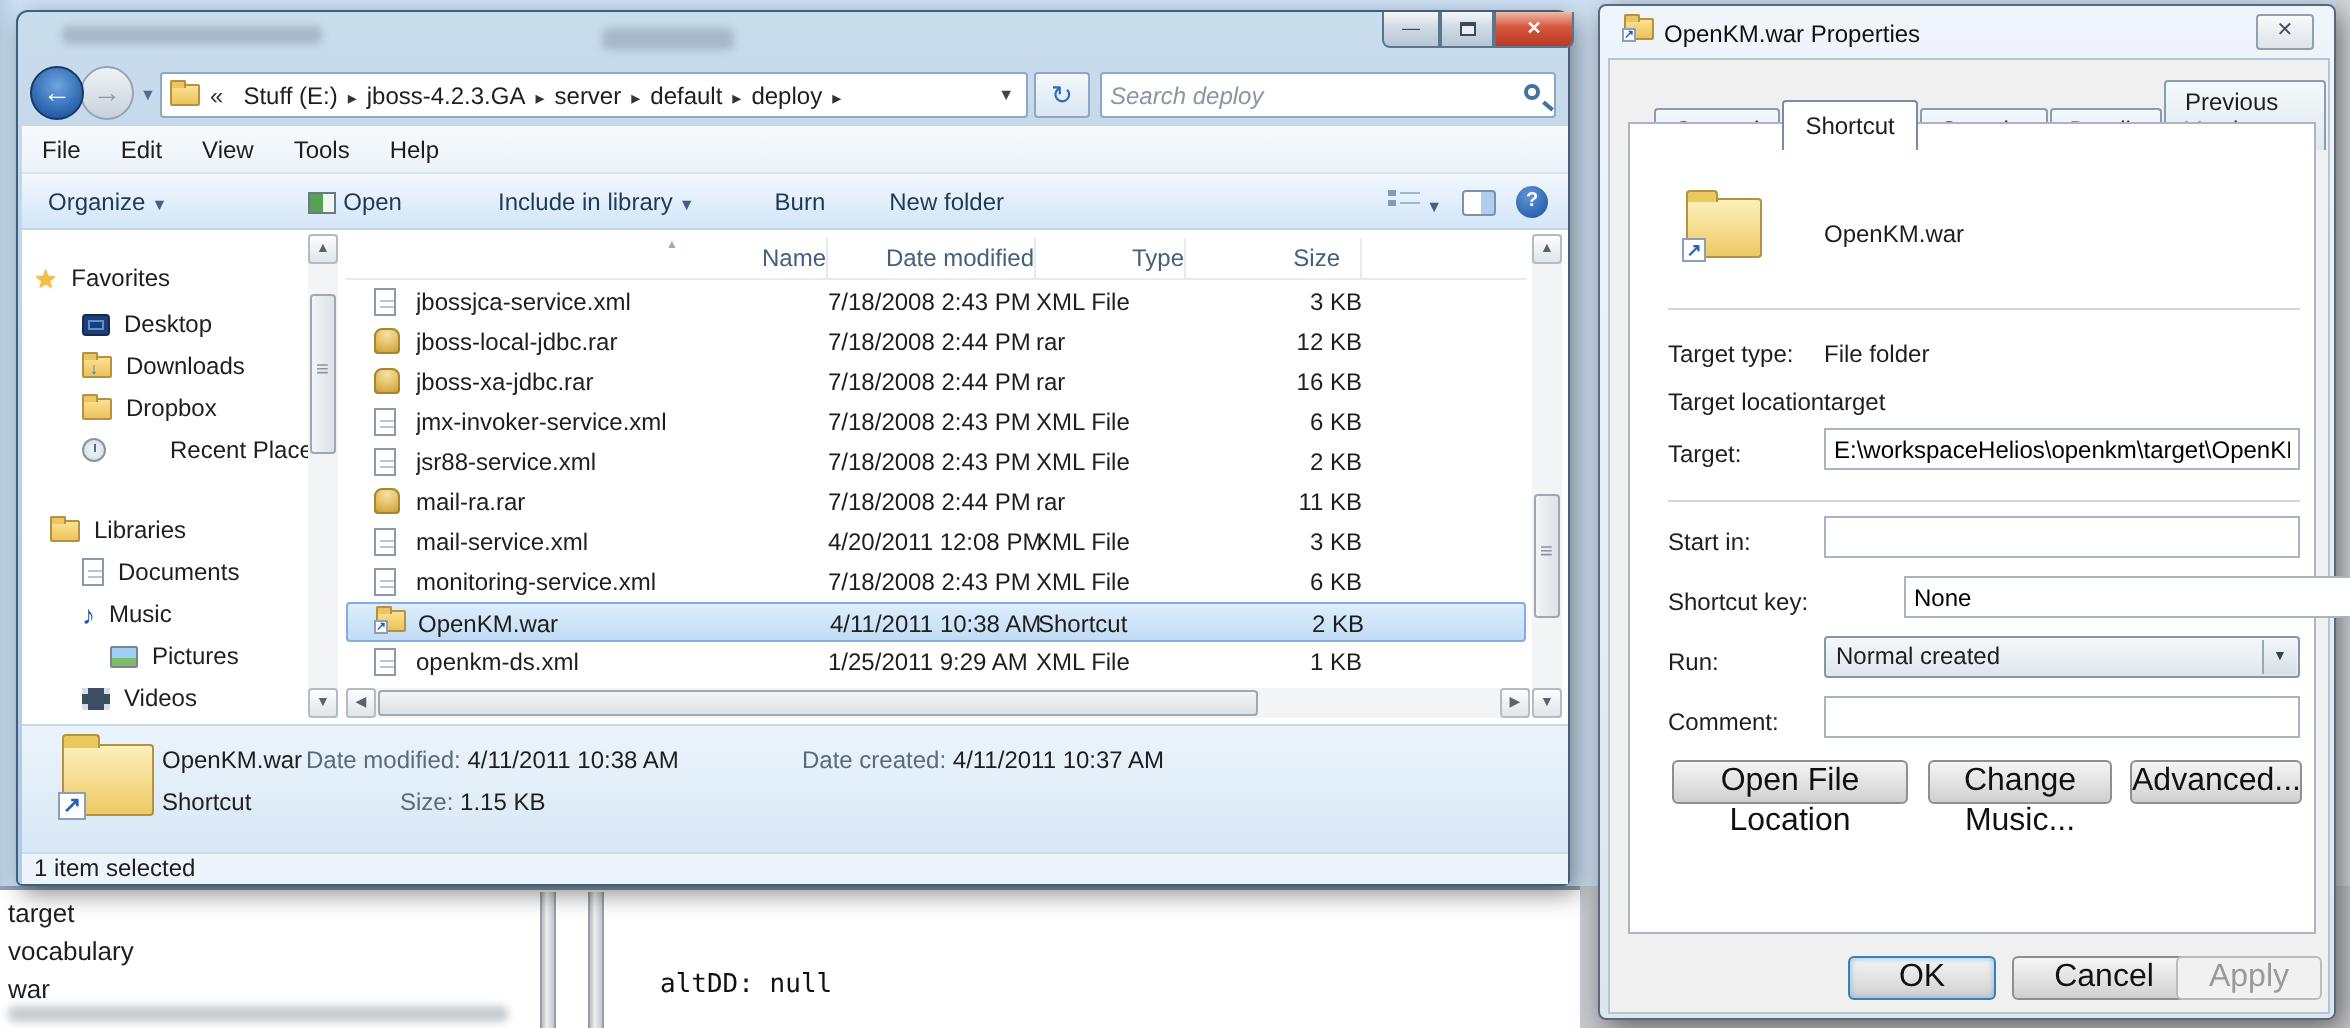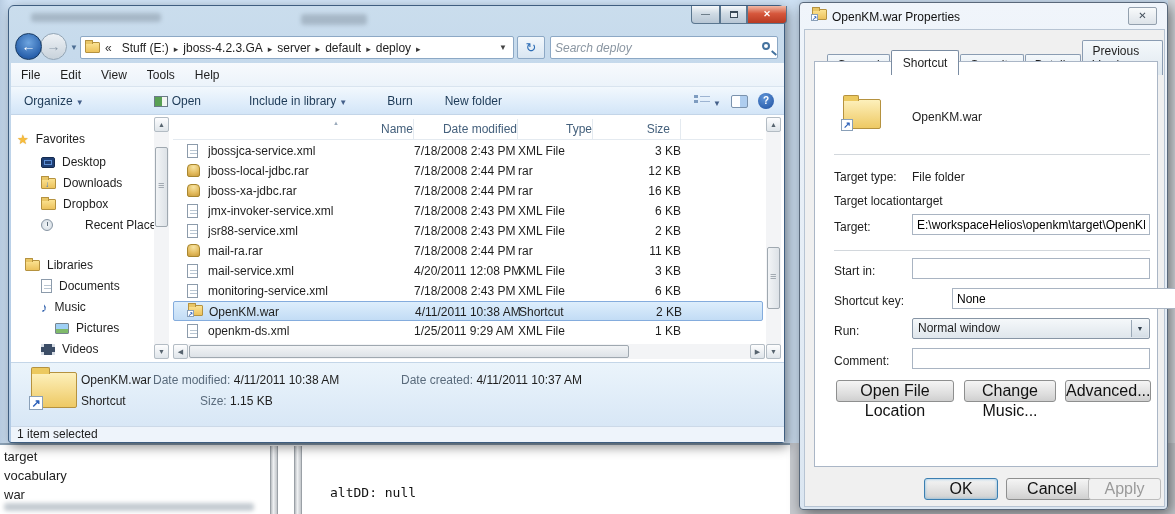--- a/index.html
+++ b/index.html
@@ -394,21 +394,21 @@
       <div class="hr" style="top:188px;"></div>
 
       <span class="fld-lab" style="top:202px;">Start in:</span>
       <input class="fld-input" style="top: 196px;" value="">
 
       <span class="fld-lab" style="top:232px;">Shortcut key:</span>
       <input class="fld-input" style="top: 226px; margin-left: 40px;" value="None">
 
       <span class="fld-lab" style="top:262px;">Run:</span>
       <div class="combo" style="top:256px;">
-        <span>Normal window</span>
+        <span>Normal created</span>
         <span class="arrow">▼</span>
       </div>
 
       <span class="fld-lab" style="top:292px;">Comment:</span>
       <input class="fld-input" style="top: 286px;" value="">
 
       <div class="btn" style="left:21px; top:318px; width:118px;">Open File Location</div>
       <div class="btn" style="left:149px; top:318px; width:92px;">Change Music...</div>
       <div class="btn" style="left:250px; top:318px; width:86px;">Advanced...</div>
     </div>

